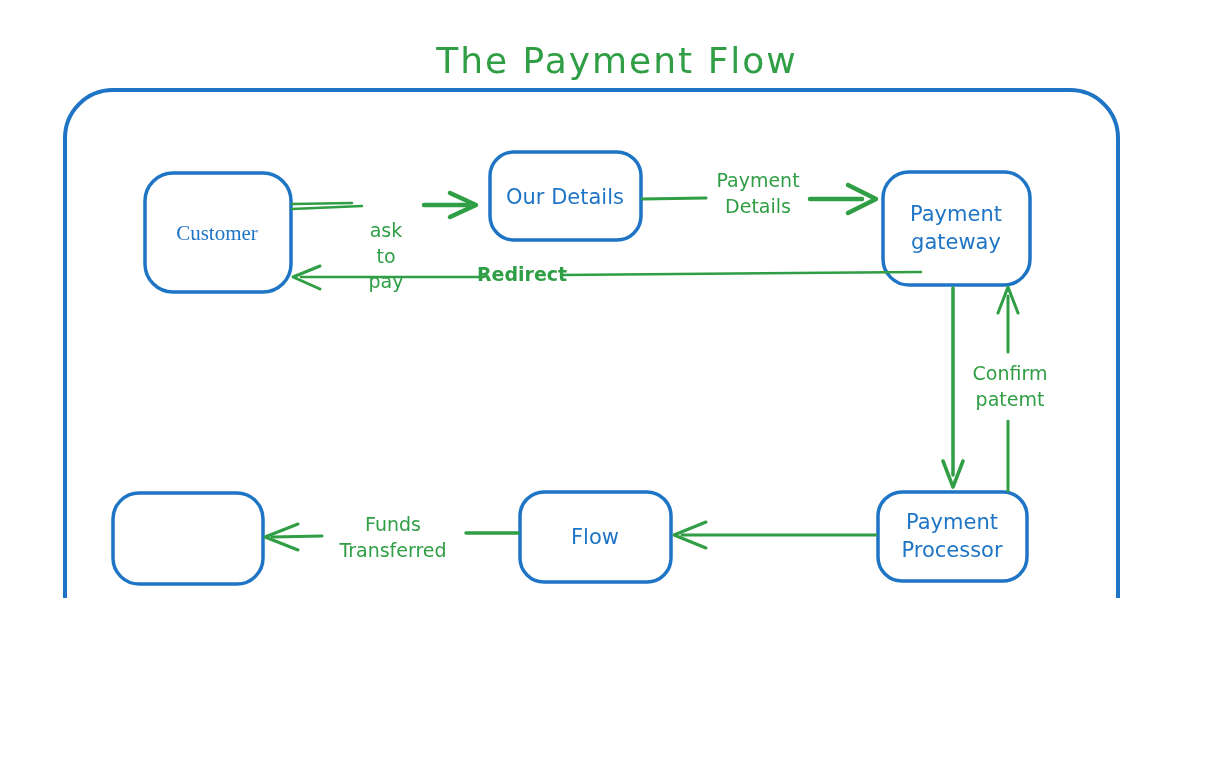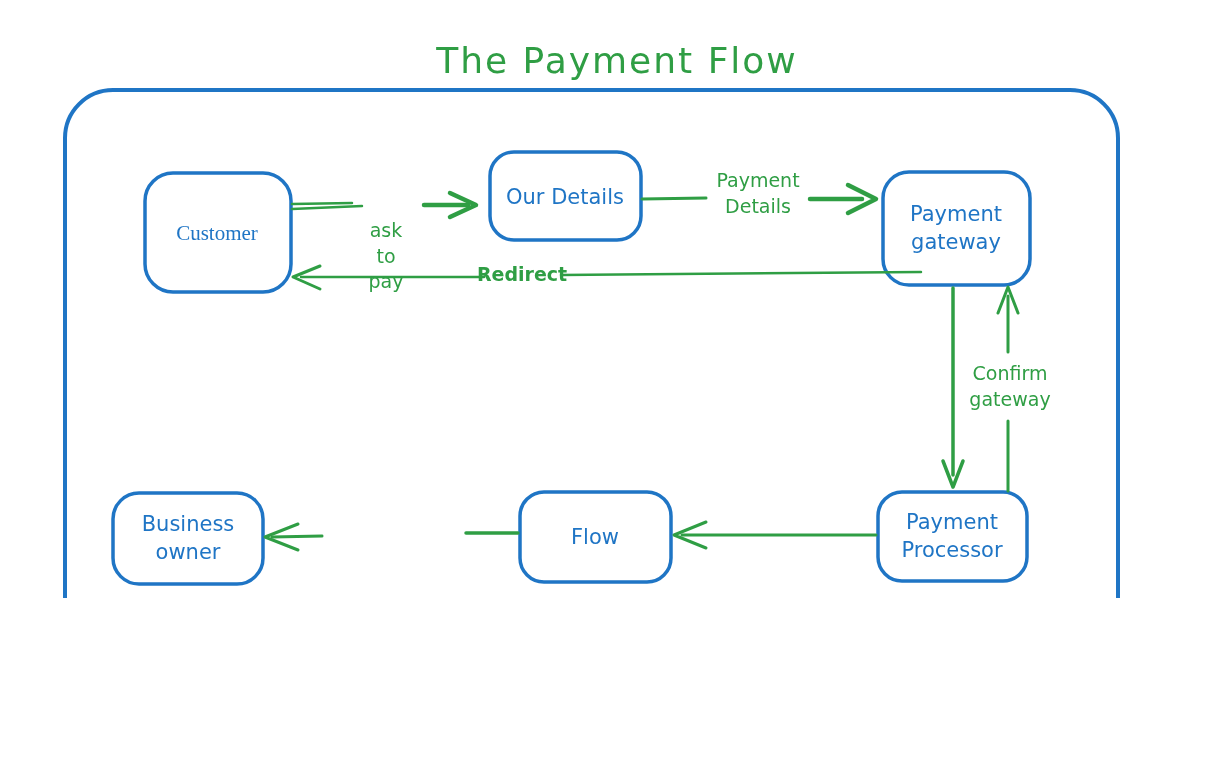--- a/index.html
+++ b/index.html
@@ -92,25 +92,25 @@
 
   <div class="title">The Payment Flow</div>
 
   <div class="lbl node-lbl" style="left:217px; top:233px;font-family:Liberation Serif, serif;">Customer</div>
   <div class="lbl node-lbl" style="left:565px; top:197px;">Our Details</div>
   <div class="lbl node-lbl" style="left:956px; top:228px;">Payment
 gateway</div>
   <div class="lbl node-lbl" style="left:952px; top:536px;">Payment
 Processor</div>
   <div class="lbl node-lbl" style="left:595px; top:537px;">Flow</div>
-  <div class="lbl node-lbl" style="left:188px; top:538px;">Business
-owner</div>
 
   <div class="lbl edge-lbl" style="left:386px; top:216px;margin-top:40px;">ask
 to
 pay</div>
   <div class="lbl edge-lbl" style="left:758px; top:194px;">Payment
 Details</div>
   <div class="lbl edge-lbl" style="left:522px; top:275px;font-weight:bold;">Redirect</div>
   <div class="lbl edge-lbl" style="left:1010px; top:387px;">Confirm
-gateway</div>
+patemt</div>
+  <div class="lbl edge-lbl" style="left:393px; top:538px;">Funds
+Transferred</div>
 
 </div>
 
 </body></html>

